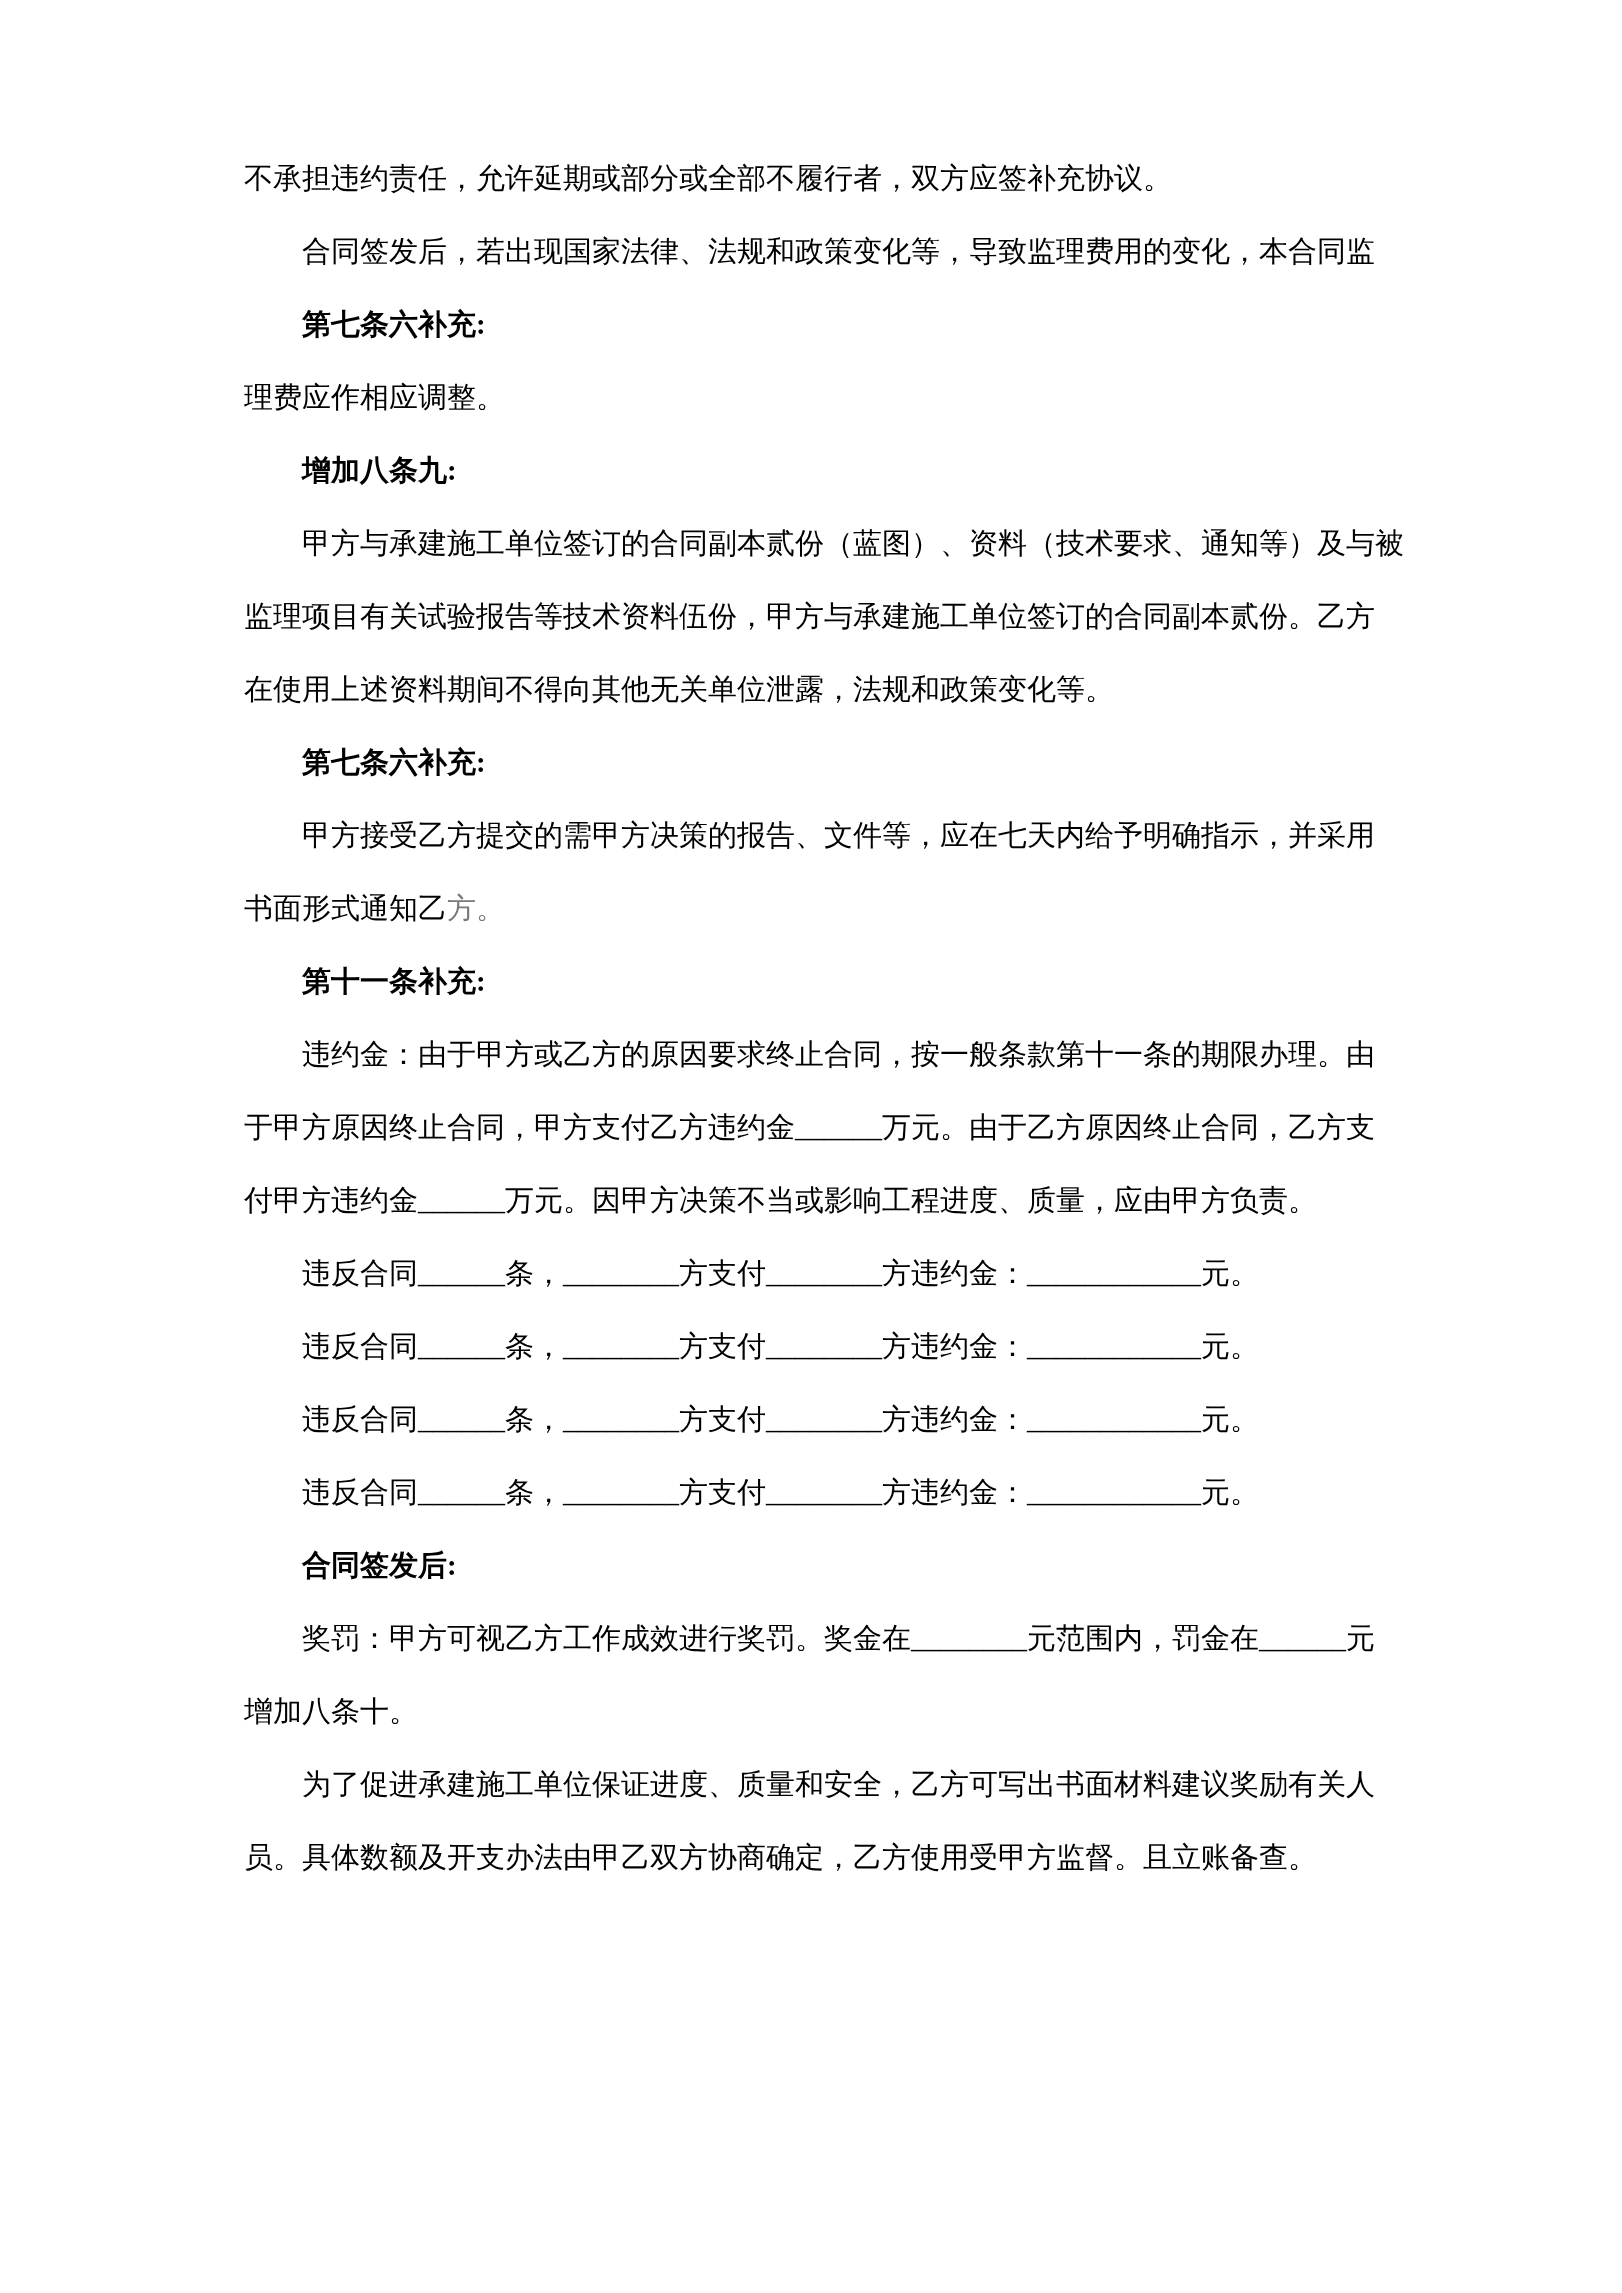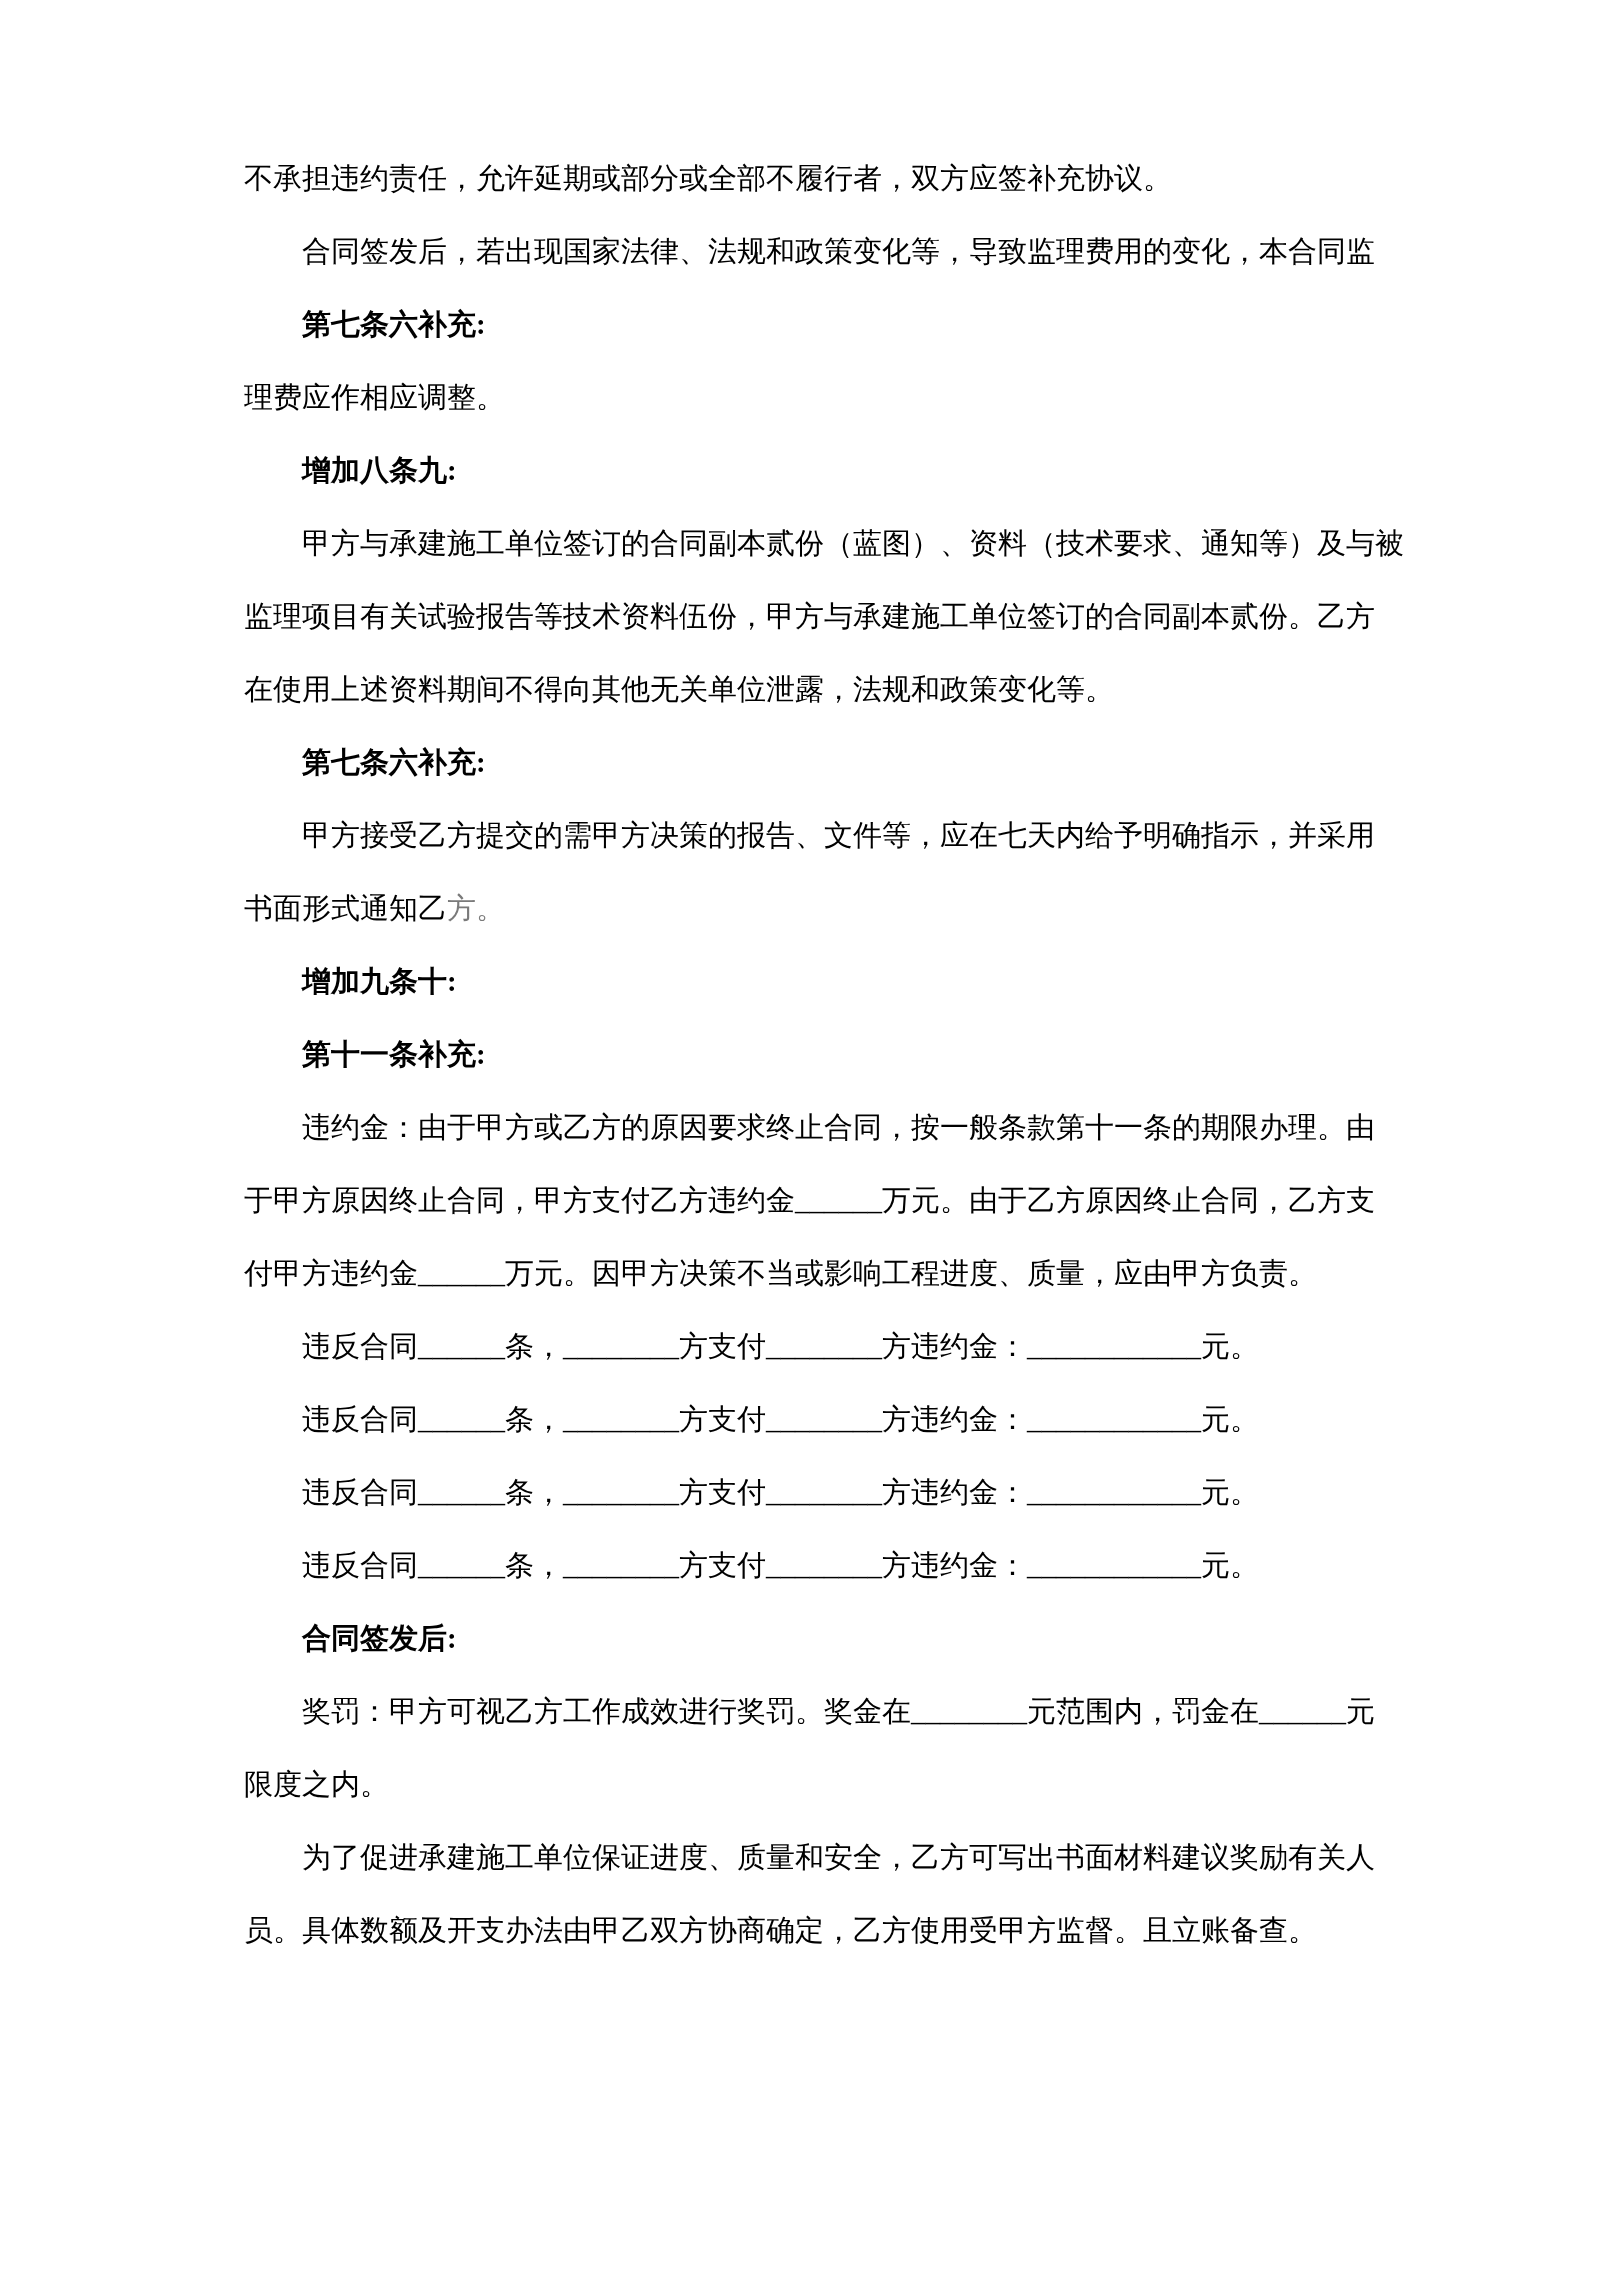--- a/index.html
+++ b/index.html
@@ -49,28 +49,27 @@
     <div class="line indent"><span>合同签发后，若出现国家法律、法规和政策变化等，导致监理费用的变化，本合同监</span></div>
     <div class="line indent bold"><span>第七条六补充:</span></div>
     <div class="line"><span>理费应作相应调整。</span></div>
     <div class="line indent bold"><span>增加八条九:</span></div>
     <div class="line indent"><span>甲方与承建施工单位签订的合同副本贰份（蓝图）、资料（技术要求、通知等）及与被</span></div>
     <div class="line"><span>监理项目有关试验报告等技术资料伍份，甲方与承建施工单位签订的合同副本贰份。乙方</span></div>
     <div class="line"><span>在使用上述资料期间不得向其他无关单位泄露，法规和政策变化等。</span></div>
     <div class="line indent bold"><span>第七条六补充:</span></div>
     <div class="line indent"><span>甲方接受乙方提交的需甲方决策的报告、文件等，应在七天内给予明确指示，并采用</span></div>
     <div class="line"><span>书面形式通知乙</span><span class="gray">方。</span></div>
-    <div class="line indent bold"><span>增加九条十:</span></div>
     <div class="line indent bold"><span>第十一条补充:</span></div>
     <div class="line indent"><span>违约金：由于甲方或乙方的原因要求终止合同，按一般条款第十一条的期限办理。由</span></div>
     <div class="line"><span>于甲方原因终止合同，甲方支付乙方违约金______万元。由于乙方原因终止合同，乙方支</span></div>
     <div class="line"><span>付甲方违约金______万元。因甲方决策不当或影响工程进度、质量，应由甲方负责。</span></div>
     <div class="line indent"><span>违反合同______条，________方支付________方违约金：____________元。</span></div>
     <div class="line indent"><span>违反合同______条，________方支付________方违约金：____________元。</span></div>
     <div class="line indent"><span>违反合同______条，________方支付________方违约金：____________元。</span></div>
     <div class="line indent"><span>违反合同______条，________方支付________方违约金：____________元。</span></div>
     <div class="line indent bold"><span>合同签发后:</span></div>
     <div class="line indent"><span>奖罚：甲方可视乙方工作成效进行奖罚。奖金在________元范围内，罚金在______元</span></div>
-    <div class="line"><span>限度之内。</span></div>
+    <div class="line"><span>增加八条十。</span></div>
     <div class="line indent"><span>为了促进承建施工单位保证进度、质量和安全，乙方可写出书面材料建议奖励有关人</span></div>
     <div class="line"><span>员。具体数额及开支办法由甲乙双方协商确定，乙方使用受甲方监督。且立账备查。</span></div>
   </div>
 
 
 </body></html>

